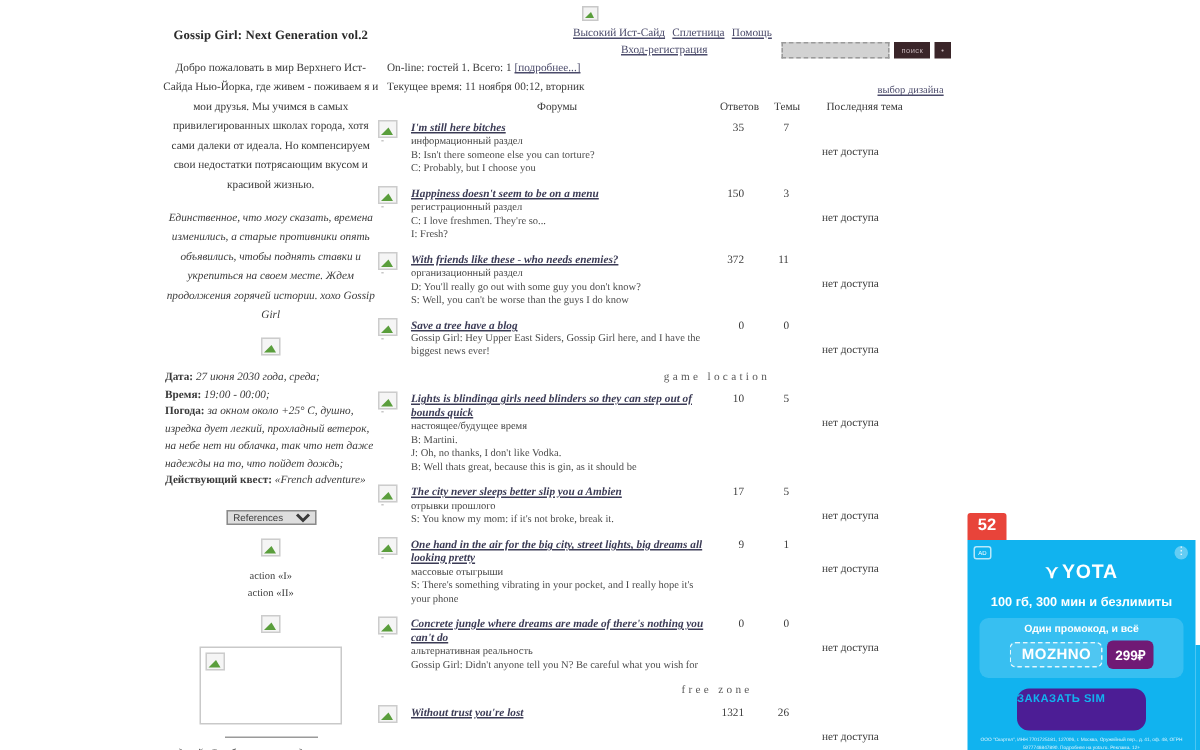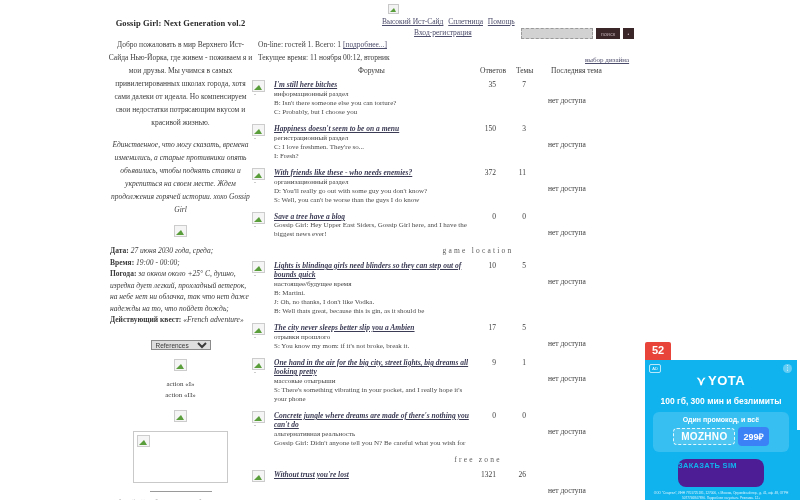--- a/index.html
+++ b/index.html
@@ -383,21 +383,21 @@
     background: rgba(255,255,255,.12);
     border: 1px dashed rgba(255,255,255,.85);
     border-radius: 4px;
     color: #ffffff;
     font-size: 10px;
     font-weight: bold;
     padding: 2px 7px;
     letter-spacing: .3px;
   }
   .ad-price {
-    background: #3b82f6;
+    background: #701a75;
     border-radius: 4px;
     color: #ffffff;
     font-size: 9px;
     font-weight: bold;
     padding: 3px 5px;
   }
   .ad-cta {
     display: block;
     margin: 7px auto 0;
     width: 86px;

